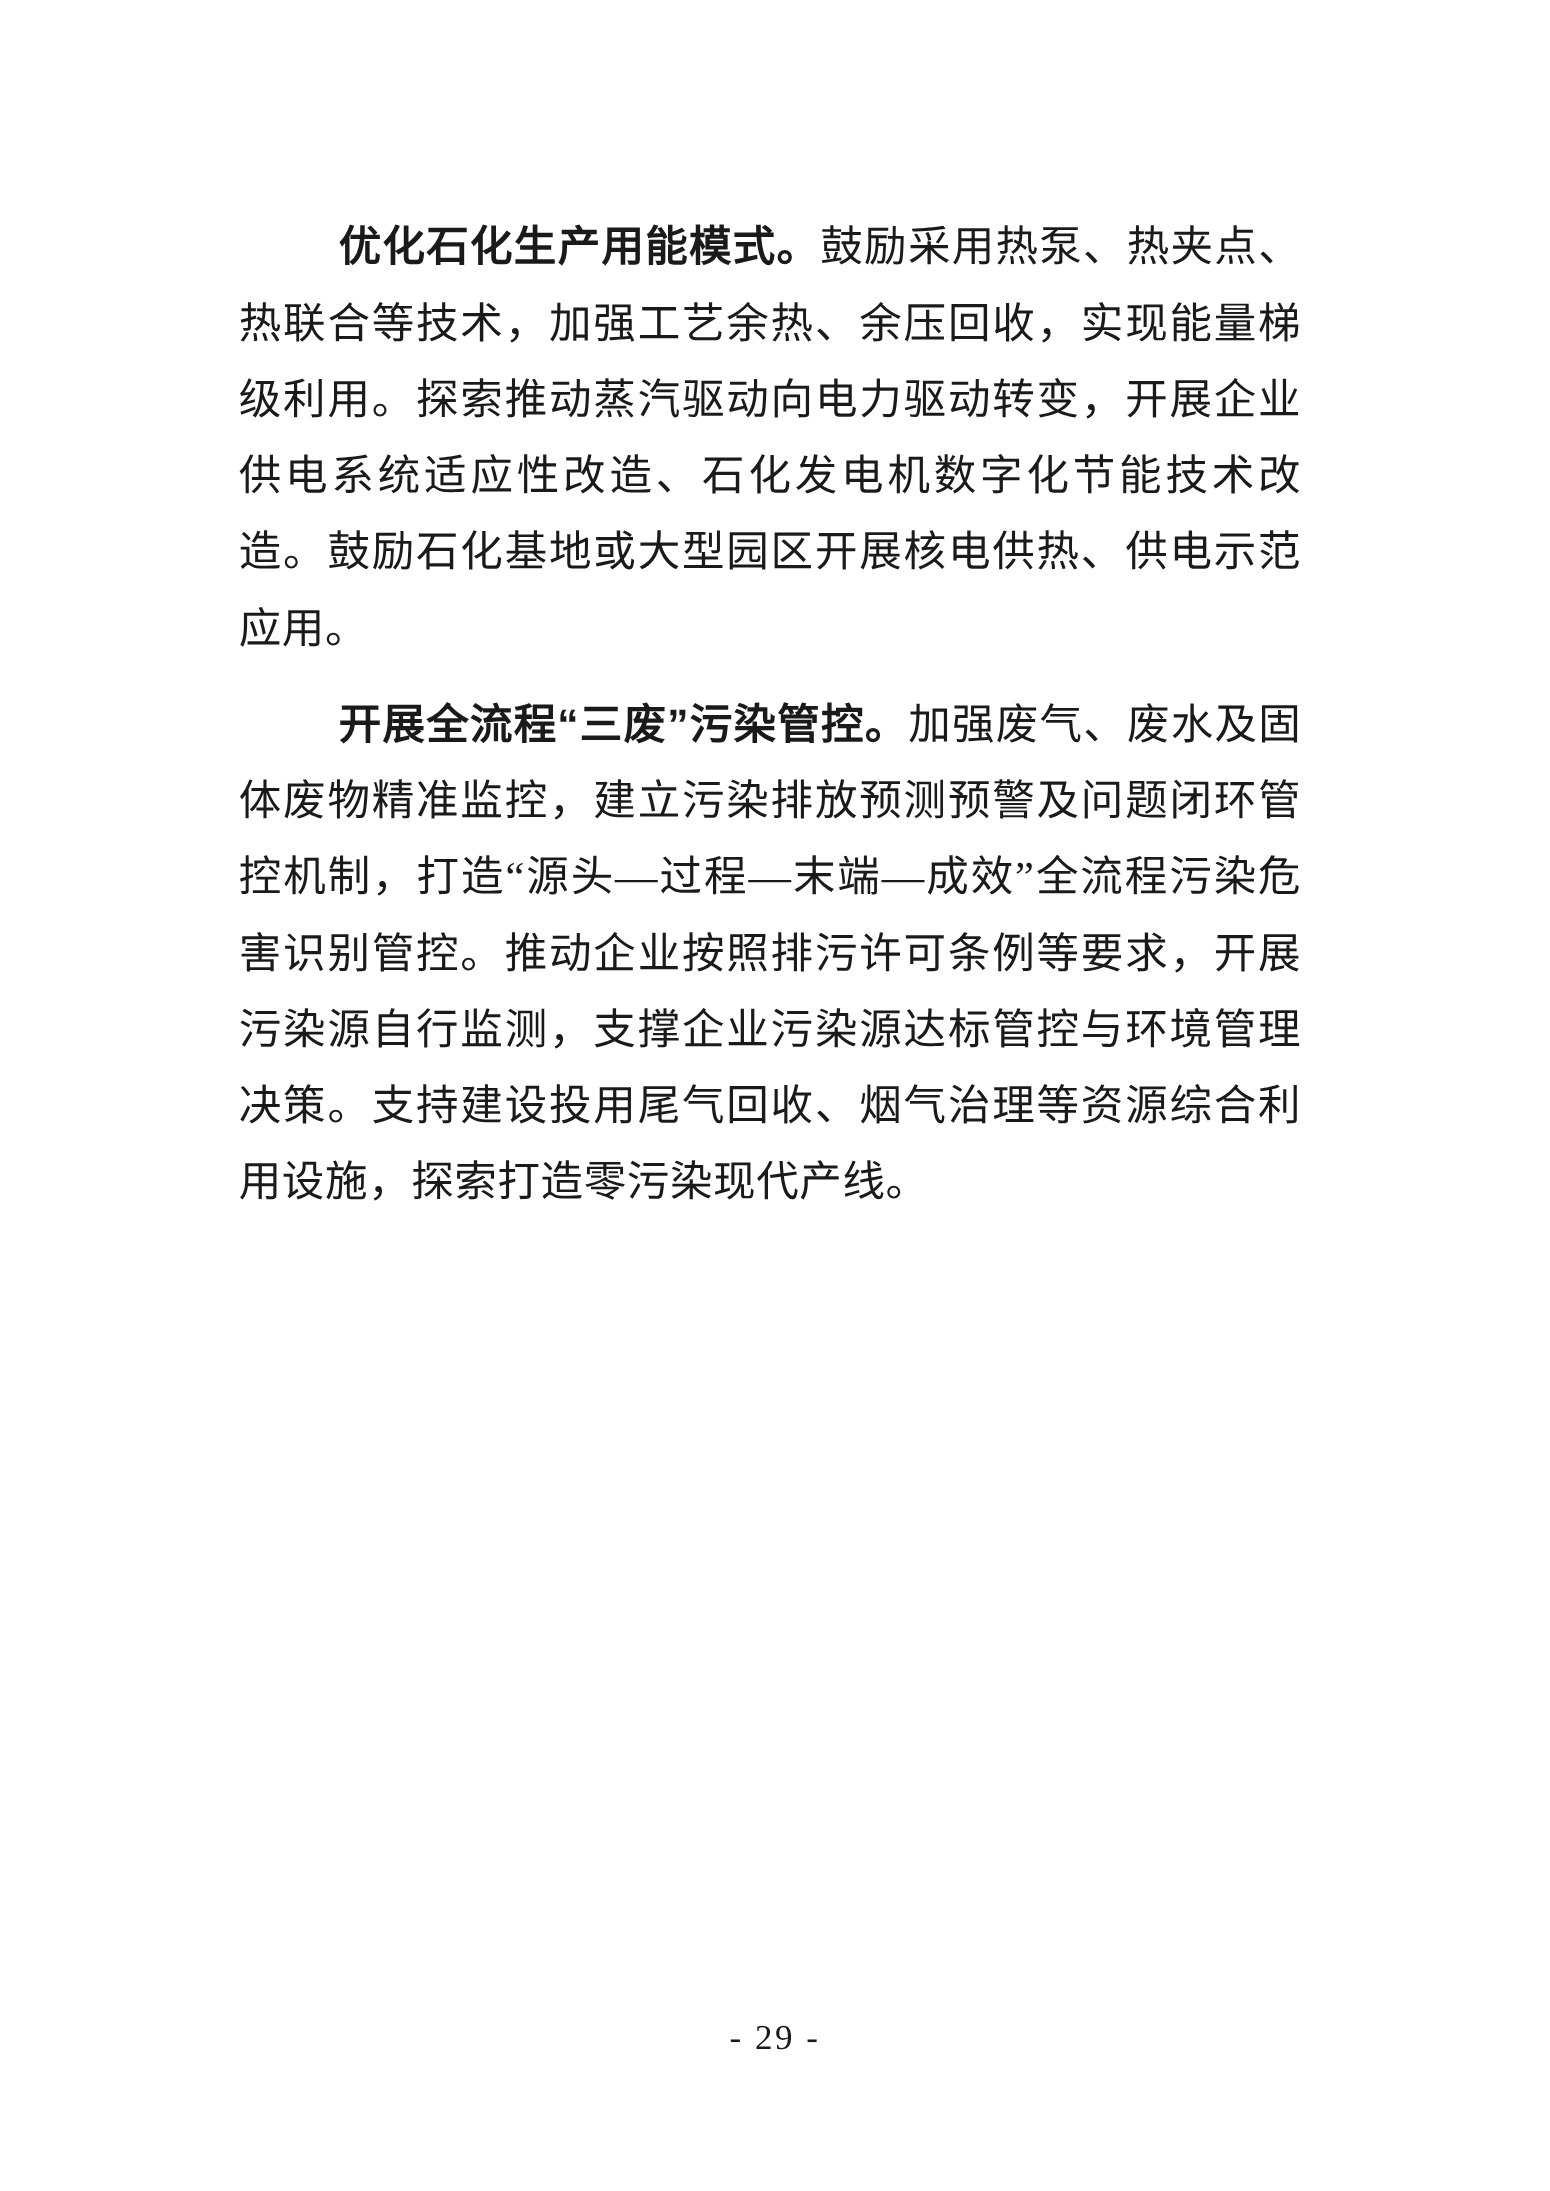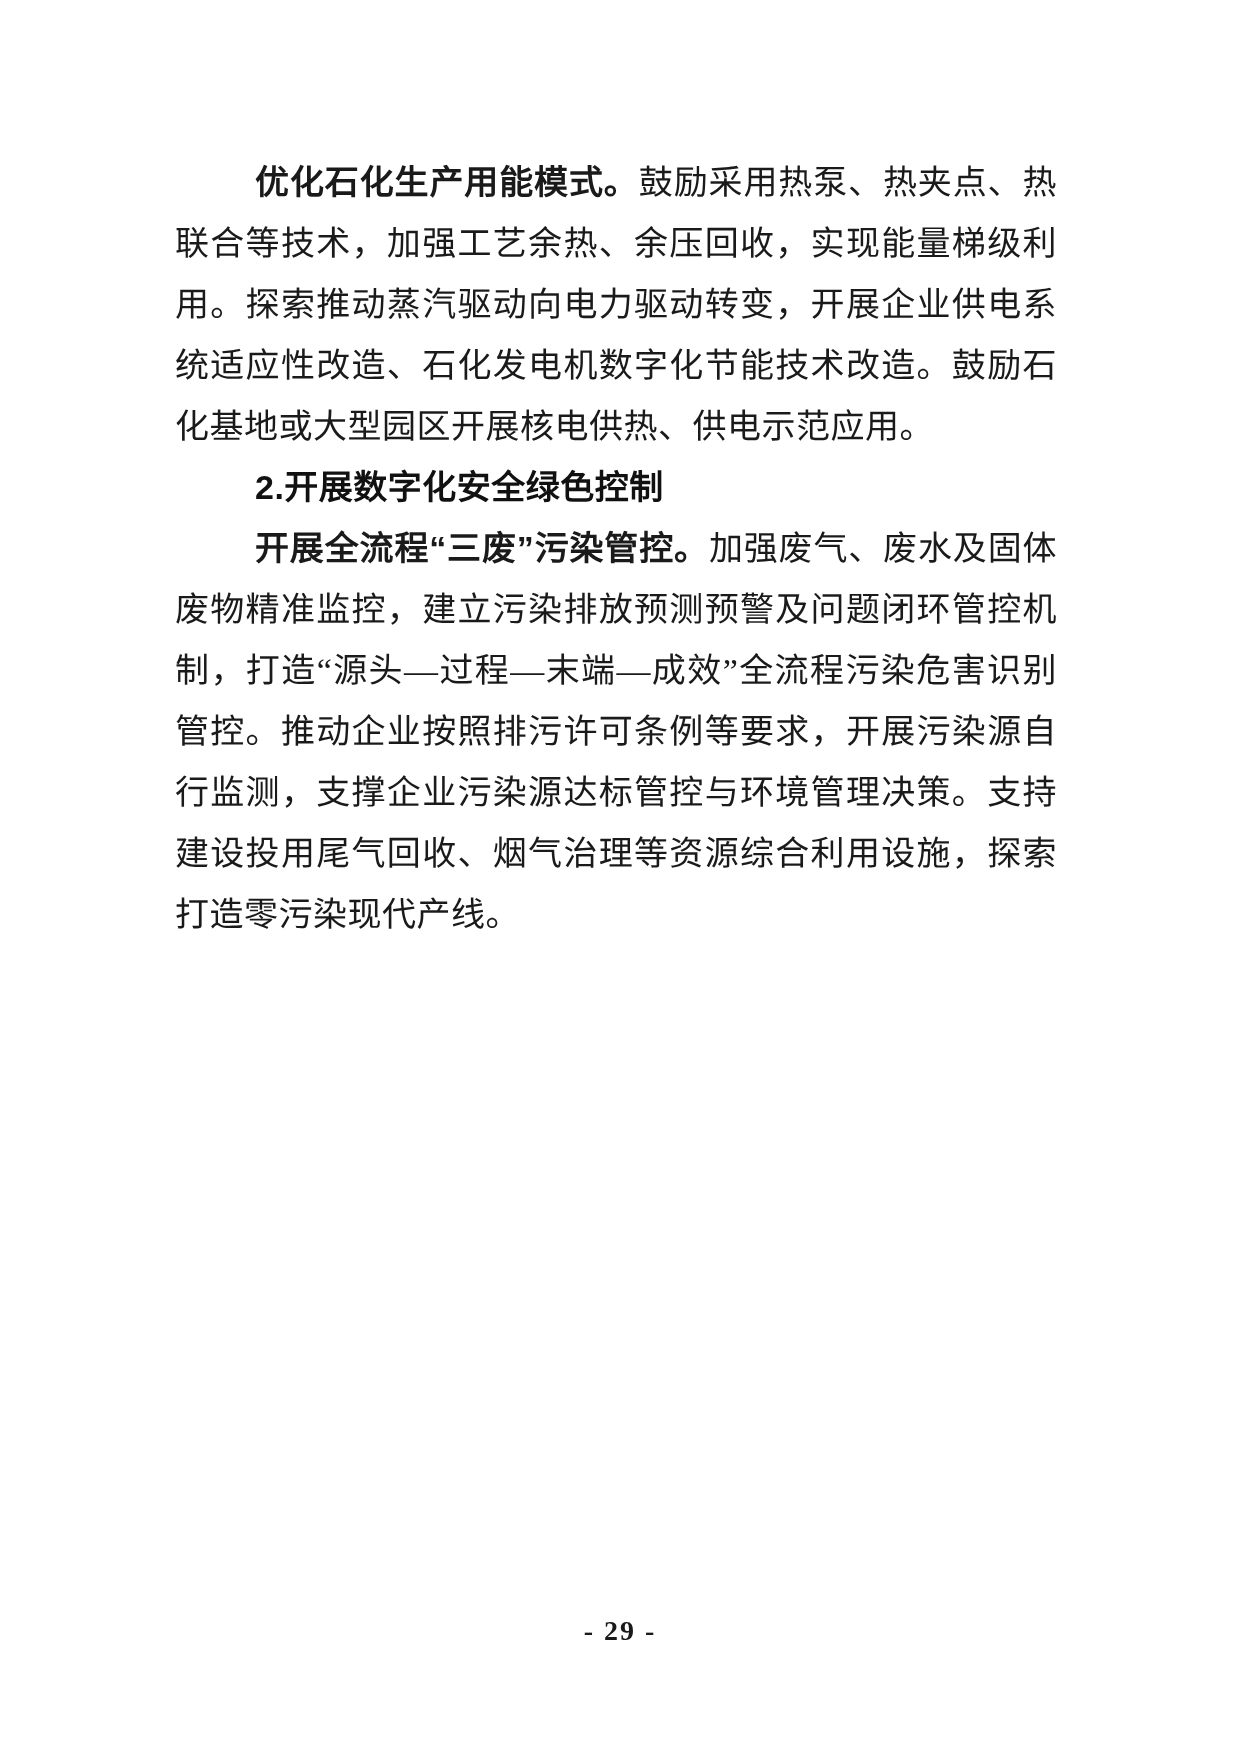--- a/index.html
+++ b/index.html
@@ -21,21 +21,21 @@
     width: 882px;
     font-family: "Liberation Serif", "DejaVu Serif", serif;
     font-size: 34px;
     line-height: 61px;
     color: #1a1a1a;
     text-align: justify;
     text-justify: inter-character;
     letter-spacing: 0.5px;
   }
   .para {
-    margin: 0;
+    margin: 16px;
     text-indent: 80px;
   }
   .lead {
     font-weight: 700;
     font-family: "Liberation Sans", "DejaVu Sans", sans-serif;
   }
   .heading {
     margin: 0;
     font-size: 34px;
     line-height: 61px;
@@ -43,38 +43,36 @@
     font-weight: 700;
     font-family: "Liberation Sans", "DejaVu Sans", sans-serif;
     color: #111111;
   }
   .footer {
     position: absolute;
     left: 0;
     top: 1615px;
     width: 100%;
     text-align: center;
-    font-weight: bold;
   }
   .page-number {
     font-family: "Liberation Serif", "DejaVu Serif", serif;
     font-size: 28px;
     color: #1a1a1a;
     letter-spacing: 2px;
   }
 </style>
 </head>
 <body>
 
 <div class="page">
   <div class="body-text">
 
     <p class="para"><strong class="lead">优化石化生产用能模式。</strong><span>鼓励采用热泵、热夹点、热联合等技术，加强工艺余热、余压回收，实现能量梯级利用。探索推动蒸汽驱动向电力驱动转变，开展企业供电系统适应性改造、石化发电机数字化节能技术改造。鼓励石化基地或大型园区开展核电供热、供电示范应用。</span></p>
 
-    <h2 class="heading">2.开展数字化安全绿色控制</h2>
 
 
     <p class="para"><strong class="lead">开展全流程“三废”污染管控。</strong><span>加强废气、废水及固体废物精准监控，建立污染排放预测预警及问题闭环管控机制，打造“源头—过程—末端—成效”全流程污染危害识别管控。推动企业按照排污许可条例等要求，开展污染源自行监测，支撑企业污染源达标管控与环境管理决策。支持建设投用尾气回收、烟气治理等资源综合利用设施，探索打造零污染现代产线。</span></p>
 
 
   </div>
 
   <div class="footer">
     <span class="page-number">- 29 -</span>
   </div>

